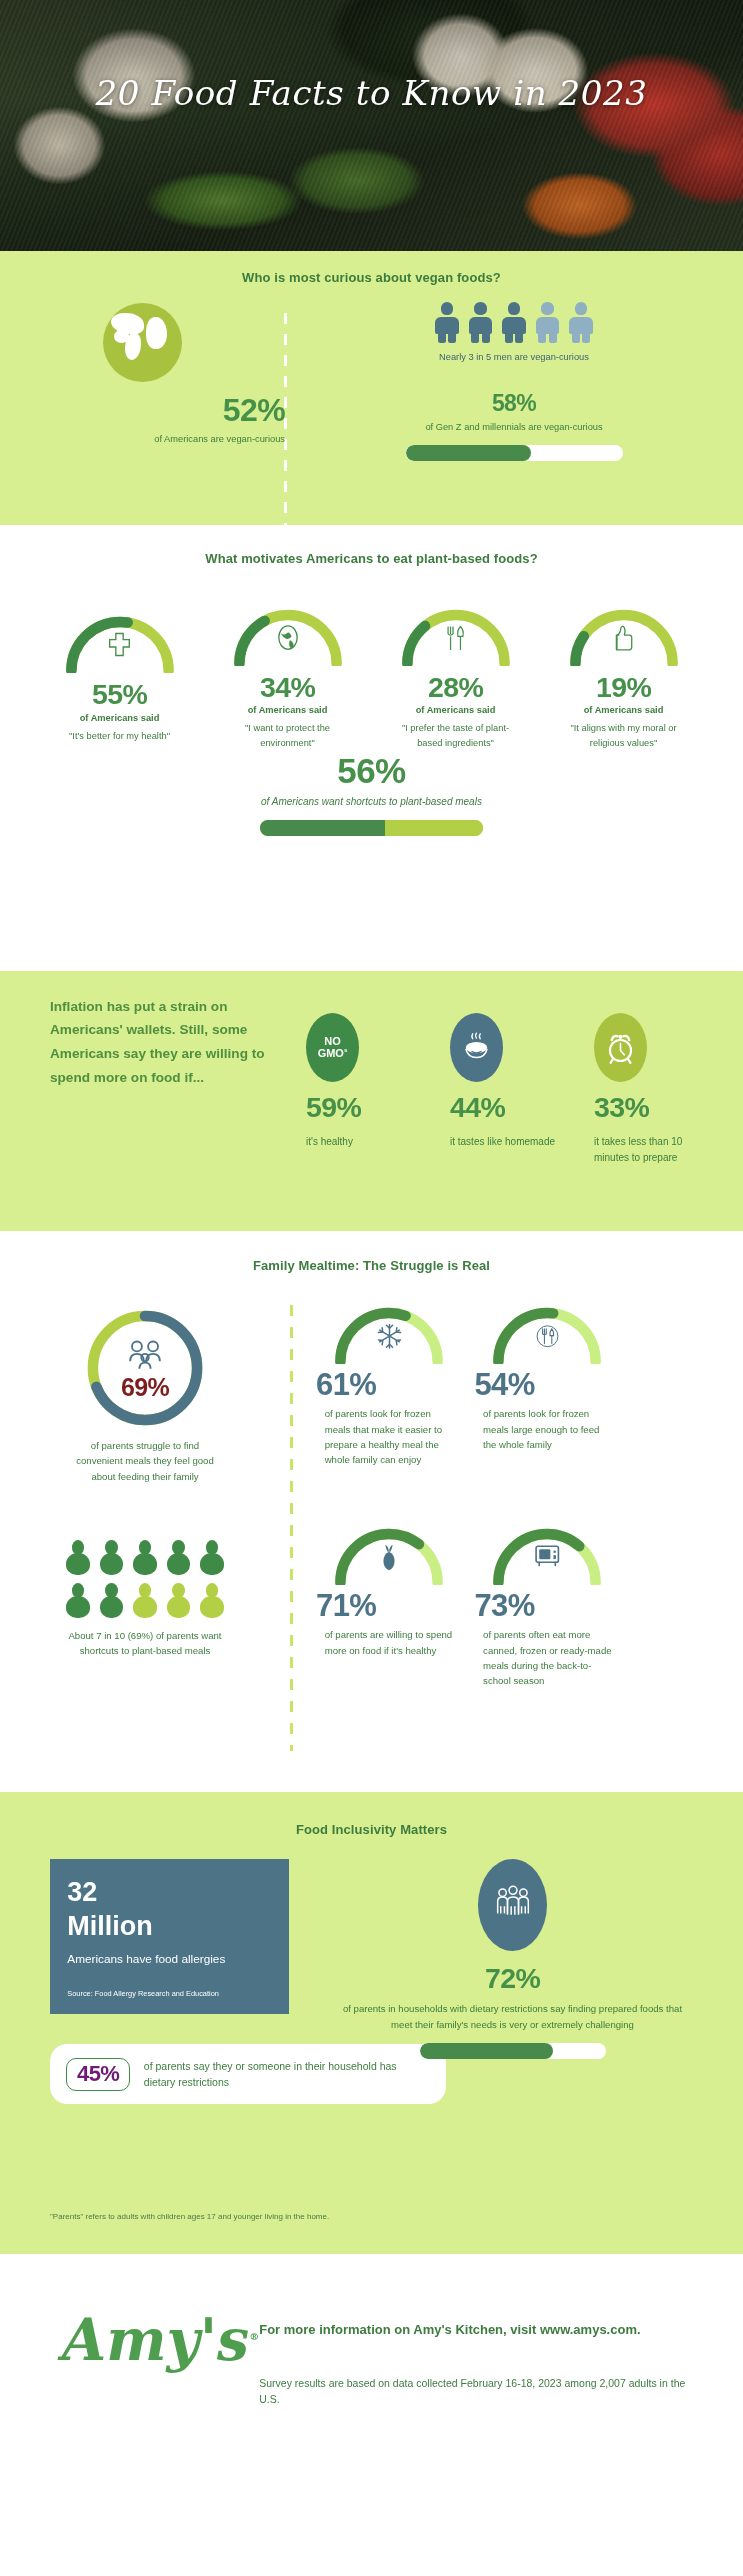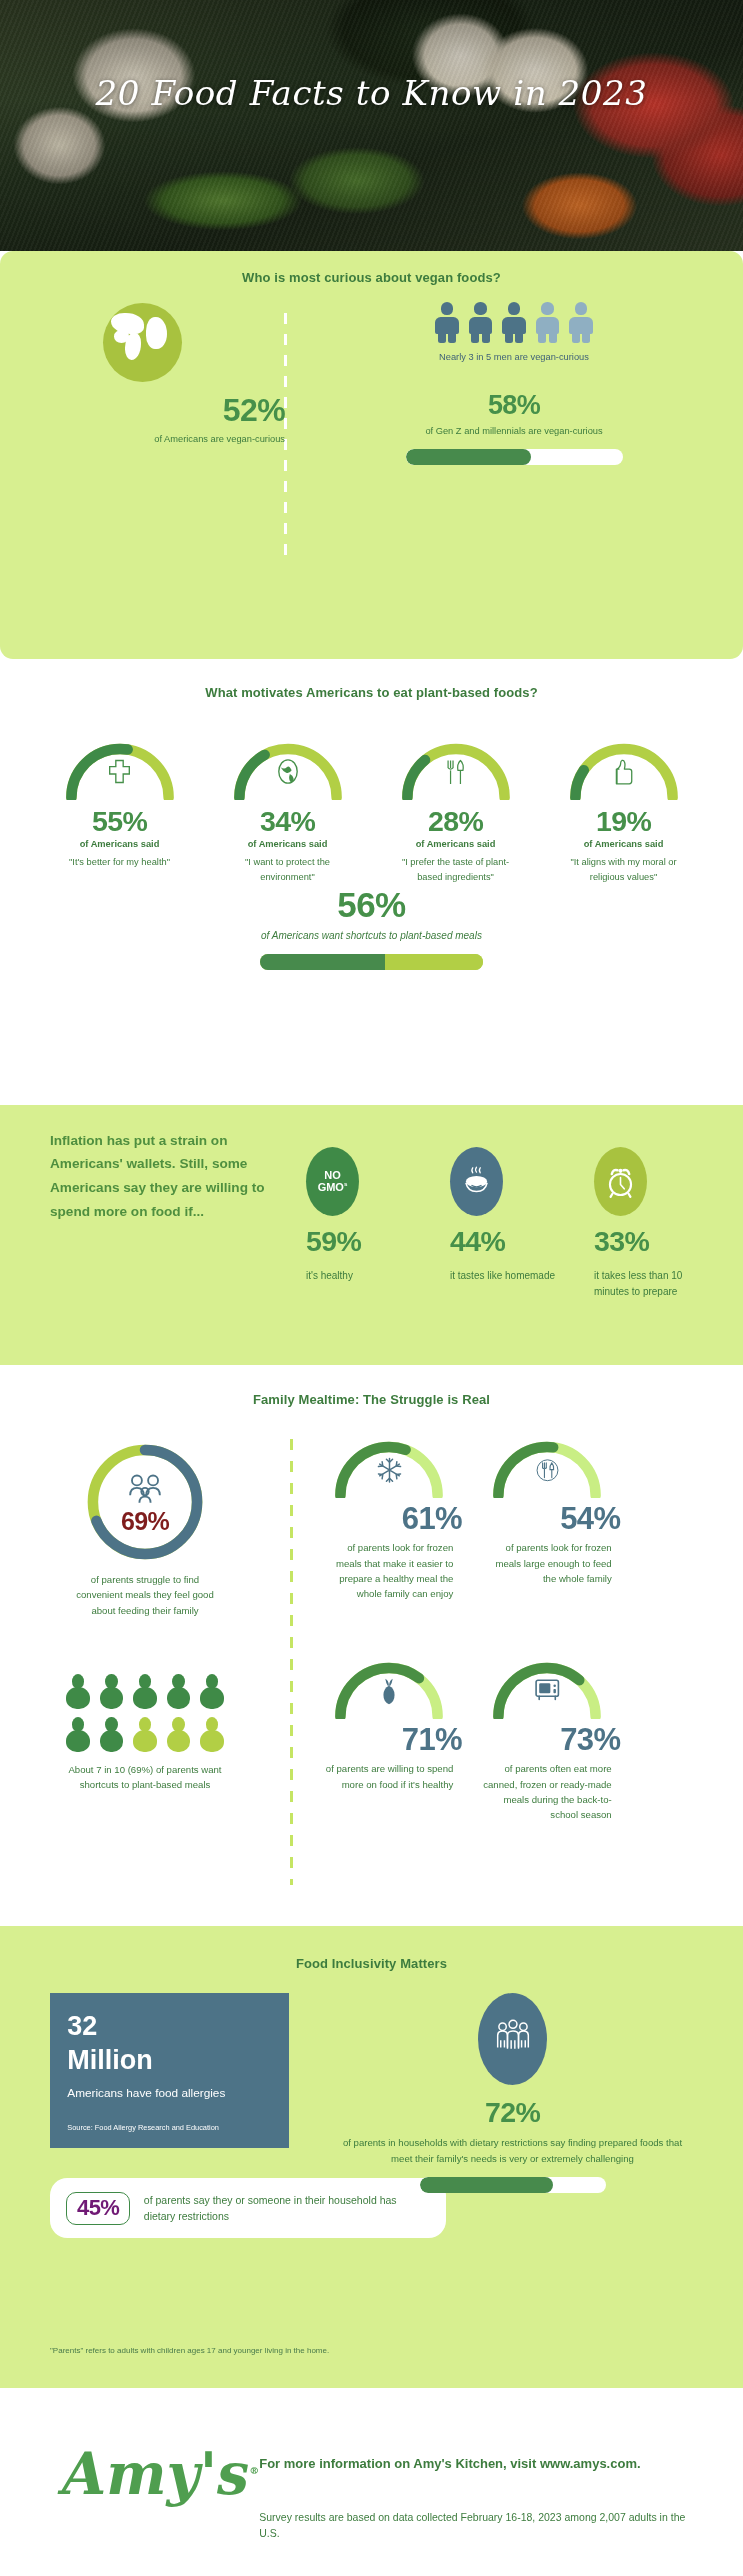--- a/index.html
+++ b/index.html
@@ -68,21 +68,21 @@
     letter-spacing: 0.1px;
   }
 
   
   .dg { color: #3d7c3e; }
   .num-dg { color: #46904a; }
   .num-blue { color: #4d7387; }
   .num-lg { color: #7f1d1d; }
 
   
-  .s1 { height: 408px; position: relative; border-radius: 13px; }
+  .s1 { height: 274px; position: relative; }
   .s1 .sec-title { padding-top: 18.6px; }
   .s1-body { display: flex; margin-top: 13.6px; }
   .s1-left { width: 285px; text-align: right; position: relative; }
   .s1-right { flex: 1; text-align: center; position: relative; }
   .divider-dash {
     position: absolute;
     left: 284px; top: 62px;
     width: 2.5px; height: 251px;
     background: repeating-linear-gradient(180deg, #ffffff 0 11px, rgba(255,255,255,0) 11px 21px);
   }
@@ -102,31 +102,31 @@
   .people-row { display: flex; justify-content: center; gap: 10px; margin-top: 3.7px; }
   .person { width: 23.5px; height: 41px; position: relative; }
   .person .head { width: 12.4px; height: 13.6px; border-radius: 6.2px 6.2px 5.6px 5.6px; margin: 0 auto; }
   .person .body { width: 23.5px; height: 17.3px; border-radius: 5.6px 5.6px 1.9px 1.9px; margin-top: 1.2px; }
   .person .legL, .person .legR { position: absolute; bottom: 0; width: 8px; height: 11px; border-radius: 0 0 2.5px 2.5px; }
   .person .legL { left: 2.5px; } .person .legR { right: 2.5px; }
   .p-dark .head, .p-dark .body, .p-dark .legL, .p-dark .legR { background: #4d7387; }
   .p-light .head, .p-light .body, .p-light .legL, .p-light .legR { background: #8fafc2; }
 
   .sub-blue { color: #3f6277; font-size: 9.3px; margin-top: 8.7px; }
-  .pct-58 { font-size: 27px; font-weight: bold; margin-top: 28.5px; letter-spacing: -0.6px; }
+  .pct-58 { font-size: 23px; font-weight: bold; margin-top: 28.5px; letter-spacing: -0.6px; }
   .bar {
     width: 217px; height: 16px; border-radius: 8px;
     background: #ffffff; margin: 10px auto 0; overflow: hidden;
   }
   .bar .fill { height: 100%; background: #478a4c; border-radius: 8px; }
 
   
   .s2 { height: 446px; position: relative; }
   .s2 .sec-title { padding-top: 26px; }
-  .arcs { display: flex; justify-content: center; gap: 24px; margin-top: 36px; }
+  .arcs { display: flex; justify-content: center; gap: 24px; margin-top: 36px; align-items: center; }
   .arc-card { width: 144px; text-align: center; }
   .arc-wrap { position: relative; width: 118px; height: 64px; margin: 0 auto; }
   .arc-svg { position: absolute; left: 0; top: 0; }
   .arc-icon {
     position: absolute; left: 0; right: 0; top: 22px;
     display: flex; justify-content: center; align-items: center;
     color: #46904a;
   }
   .arc-pct { font-size: 28.5px; font-weight: bold; margin-top: 5px; letter-spacing: -0.6px; }
   .arc-sub { font-size: 9.3px; font-weight: bold; color: #3d7c3e; margin-top: 1.2px; }
@@ -171,21 +171,21 @@
   }
   .s4-row { display: flex; margin-top: 27px; }
   .s4-left { width: 290px; text-align: center; }
   .s4-right { flex: 1; display: flex; justify-content: flex-start; gap: 12.4px; padding-left: 26px; }
   .donut-wrap { position: relative; width: 124px; height: 124px; margin: 6.2px auto 0; }
   .donut-center {
     position: absolute; left: 0; right: 0; top: 33px; text-align: center;
   }
   .donut-pct { font-size: 25px; font-weight: bold; margin-top: 2.5px; letter-spacing: -0.6px; }
   .s4-cap { font-size: 9.6px; color: #3d7c3e; line-height: 1.62; margin-top: 7.4px; padding: 0 74px; }
-  .mini-card { width: 146px; text-align: right; }
+  .mini-card { width: 146px; text-align: left; }
   .mini-pct { font-size: 31px; font-weight: bold; margin-top: 2.5px; letter-spacing: -0.6px; }
   .mini-cap { font-size: 9.6px; color: #3d7c3e; line-height: 1.6; margin-top: 3.7px; padding: 0 8.7px; }
 
   .ppl-grid { margin-top: 18.6px; }
   .ppl-line { display: flex; justify-content: center; gap: 7.4px; margin-bottom: 7.4px; }
   .blob { width: 26px; height: 36px; position: relative; }
   .blob .bh { width: 12.4px; height: 15px; border-radius: 50%; margin: 0 auto; }
   .blob .bb { width: 23.5px; height: 22px; border-radius: 50% 50% 46% 46%; margin: -1.9px auto 0; }
   .b-dg .bh, .b-dg .bb { background: #3f8a47; }
   .b-lg .bh, .b-lg .bb { background: #b2cf45; }

